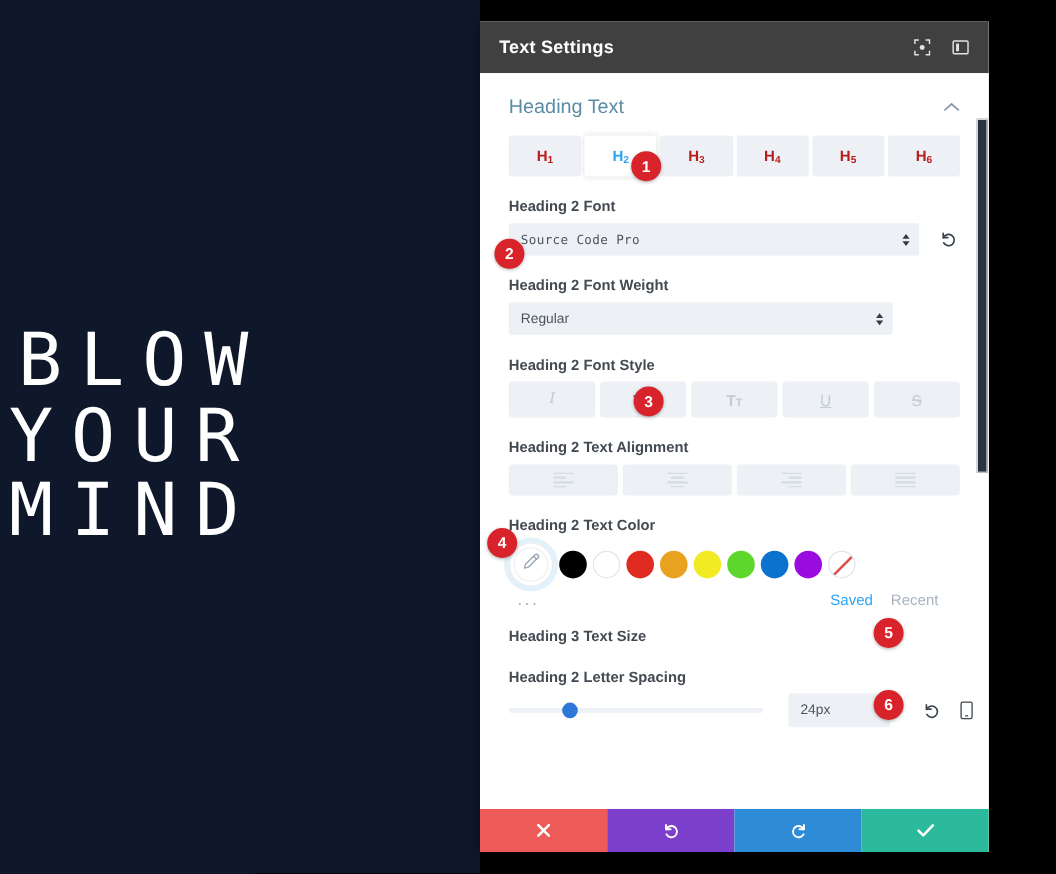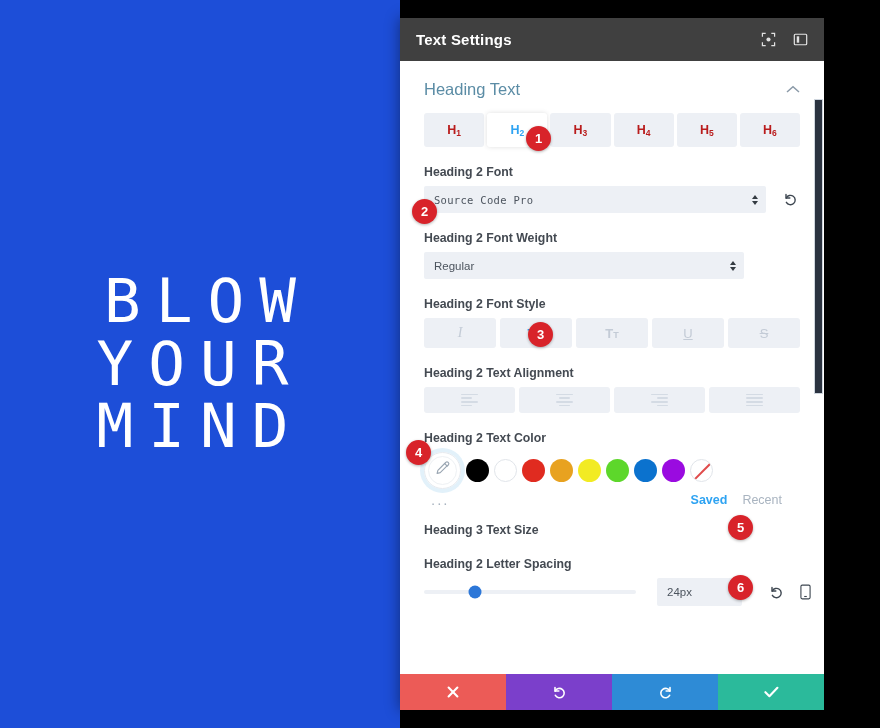--- a/index.html
+++ b/index.html
@@ -8,21 +8,21 @@
     width: 880px; height: 728px;
     background: #000000;
     font-family: "Liberation Sans", sans-serif;
     overflow: hidden;
   }
   #stage { position: relative; width: 880px; height: 728px; background: #000; }
 
   
   .canvas-preview {
     position: absolute; left: 0; top: 0; width: 400px; height: 728px;
-    background: #1d4ed8; display: flex; align-items: center; justify-content: center;
+    background: #0f172a; display: flex; align-items: center; justify-content: flex-start;
   }
   .hero-heading {
     color: #ffffff;
     font-family: "DejaVu Sans Mono", "Liberation Mono", monospace;
     font-size: 61px;
     line-height: 1.03em;
     letter-spacing: 15px;
     text-align: center;
     font-weight: 400;
     text-transform: uppercase;
@@ -156,21 +156,21 @@
   .swatch.none {
     background: #fff; border: 1px solid #E1E5EA; position: relative; overflow: hidden;
   }
   .swatch.none::after {
     content:""; position:absolute; left:-3px; top:10px; width:30px; height:2px;
     background:#E04B4B; transform: rotate(-45deg);
   }
   .color-meta { display: flex; align-items: center; margin-top: 4px; }
   .dots { color: #A9B4C0; font-size: 15px; letter-spacing: 2px; margin-left: 7px; line-height: 8px; }
   .saved-recent { margin-left: auto; display: flex; gap: 15px; padding-right: 18px; }
-  .saved-recent .sv { color: #2EA3F2; font-size: 12.5px; font-weight: bold; cursor: pointer; }
+  .saved-recent .sv { color: #2EA3F2; font-size: 12.5px; font-weight: normal; cursor: pointer; }
   .saved-recent .rc { color: #A9B4C0; font-size: 12.5px; cursor: pointer; }
 
   
   .slider-row { display: flex; align-items: center; gap: 0; margin-top: 4px; }
   .slider {
     position: relative; height: 20px; width: 212px; flex: 0 0 212px;
     display: flex; align-items: center; cursor: pointer;
   }
   .slider .track { height: 4px; width: 100%; background: #EDF0F5; border-radius: 2px; }
   .slider .knob {

